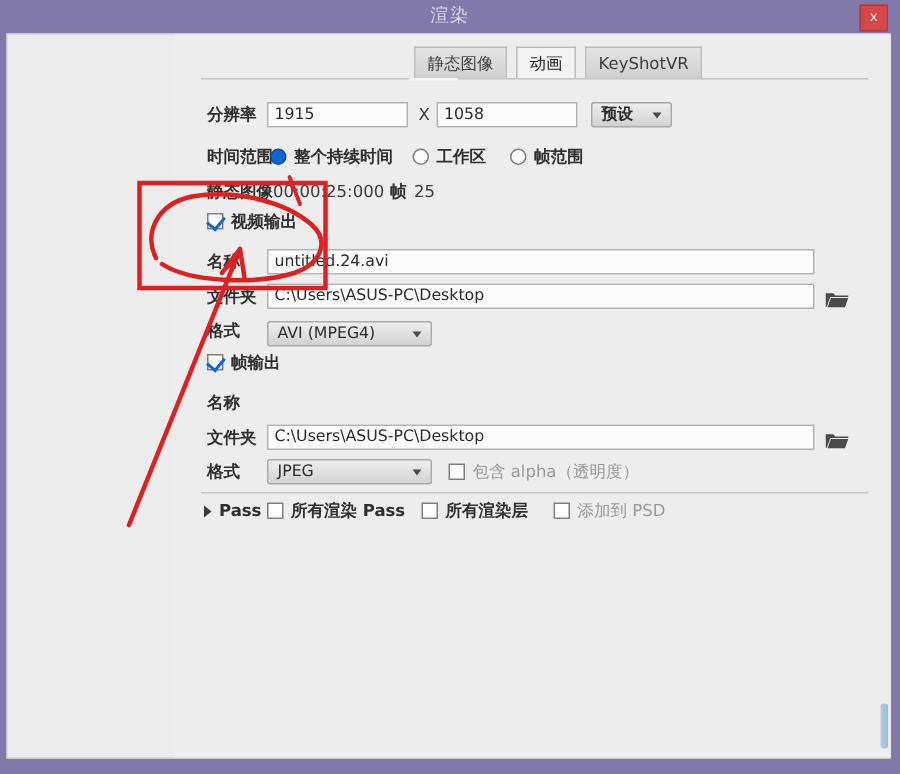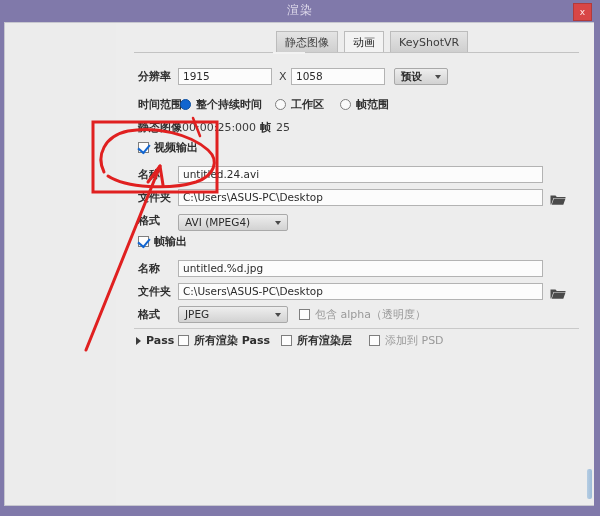--- a/index.html
+++ b/index.html
@@ -367,21 +367,20 @@
         <span>AVI (MPEG4)</span>
         <span class="arrow"></span>
       </div>
 
       <div class="cb-wrap" style="left:22px; top:211px;">
         <span class="cb-box checked"></span>
         <span class="cb-label">帧输出</span>
       </div>
 
       <div class="label" style="left:22px; top:238px;">名称</div>
-      <div class="textfield" style="left:62px; top:237px; width:365px;">untitled.%d.jpg</div>
 
       <div class="label" style="left:22px; top:261px;">文件夹</div>
       <div class="textfield" style="left:62px; top:260px; width:365px;">C:\Users\ASUS-PC\Desktop</div>
       <div class="folder-icon" style="left:434px; top:262px;">
         <svg width="16" height="13" viewBox="0 0 16 13">
           <path d="M0.5 2.5 L5.5 2.5 L6.8 4 L15.5 4 L15.5 5 L3.5 5 L1.2 11.5 L0.5 11.5 Z" fill="#4a4a4a"></path>
           <path d="M3.9 5.6 L15.5 5.6 L13.3 11.8 L1.7 11.8 Z" fill="#4a4a4a"></path>
         </svg>
       </div>
 

